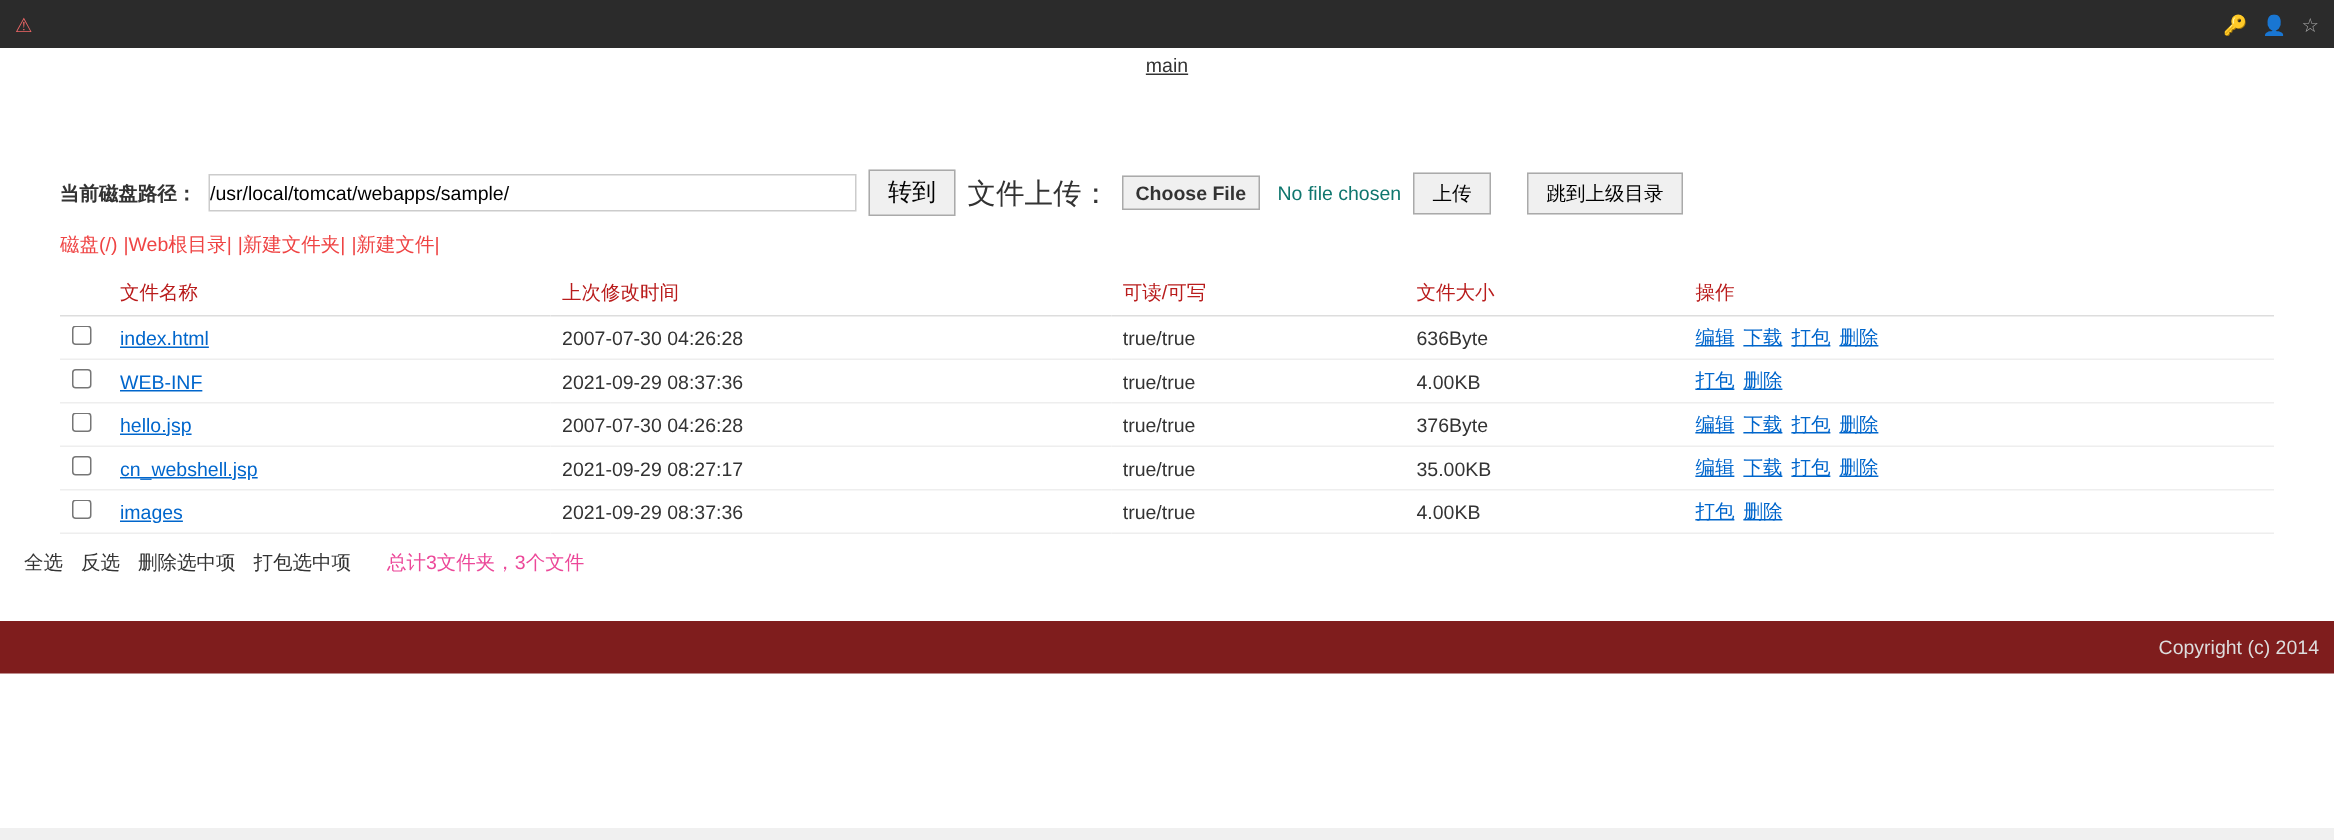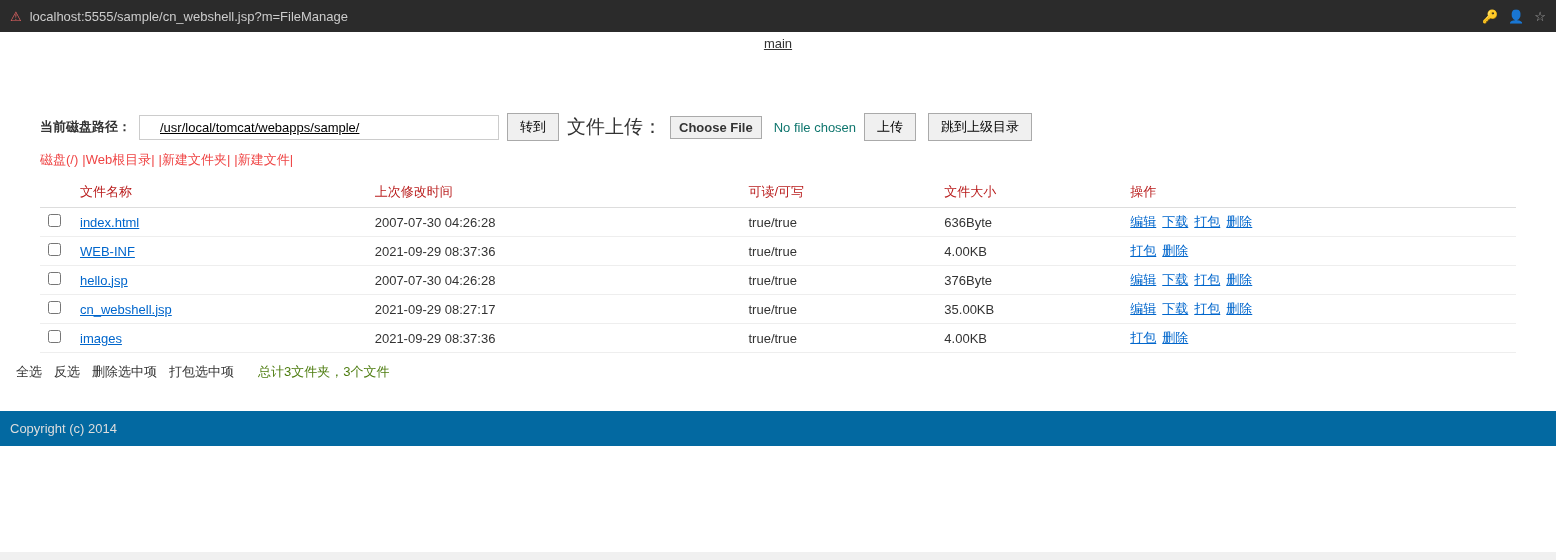--- a/index.html
+++ b/index.html
@@ -67,47 +67,46 @@
       padding: 8px 40px;
       gap: 8px;
       flex-wrap: wrap;
     }
     .toolbar-row label {
       white-space: nowrap;
       font-size: 13px;
       font-weight: bold;
     }
     .path-input {
-      width: 360px;
-      padding: 4px 20px;
+      width: 432px;
+      padding: 4px 0;
       border: 1px solid #ccc;
       font-size: 13px;
-      text-decoration: underline;
     }
     .btn-goto {
       padding: 4px 12px;
       background: #f0f0f0;
       border: 1px solid #aaa;
       cursor: pointer;
-      font-size: 13px;
+      font-size: 16px;
     }
     .btn-upload {
       padding: 4px 12px;
       background: #f0f0f0;
       border: 1px solid #aaa;
       cursor: pointer;
       font-size: 13px;
     }
     .btn-jump {
       padding: 4px 12px;
       background: #f0f0f0;
       border: 1px solid #aaa;
       cursor: pointer;
       font-size: 13px;
-      margin-left: 4px;
+      margin-left: 16px;
     }
     .file-input-label {
       font-size: 19px;
       white-space: nowrap;
     }
 
     .links-row {
       padding: 2px 40px 8px 40px;
       font-size: 13px;
     }
@@ -156,26 +155,26 @@
       align-items: center;
       font-size: 13px;
     }
     .bottom-actions a {
       color: #333;
       text-decoration: none;
       cursor: pointer;
     }
     .summary {
       margin-left: 12px;
-      color: #4d7c0f;
+      color: #ec4899;
     }
     .footer {
-      background: #0369a1;
+      background: #7f1d1d;
       color: #ddd;
-      text-align: left;
+      text-align: right;
       padding: 10px;
       font-size: 13px;
       margin-top: 20px;
     }
     .choose-file-btn {
       padding: 3px 8px;
       background: #f0f0f0;
       border: 1px solid #aaa;
       cursor: pointer;
       font-size: 13px;
@@ -187,21 +186,20 @@
     }
     input[type="checkbox"] {
       cursor: pointer;
     }
   </style>
 </head>
 <body>
 
 <div class="title-bar">
   <span style="color:#e66;">⚠</span>
-  <span class="url">localhost:5555/sample/cn_webshell.jsp?m=FileManage</span>
   <div class="icons">
     <span>🔑</span>
     <span>👤</span>
     <span>☆</span>
   </div>
 </div>
 
 <div class="main-content">
 
   <div style="text-align:center; padding: 4px 0; font-size:13px; color:#333;text-decoration:underline;">

